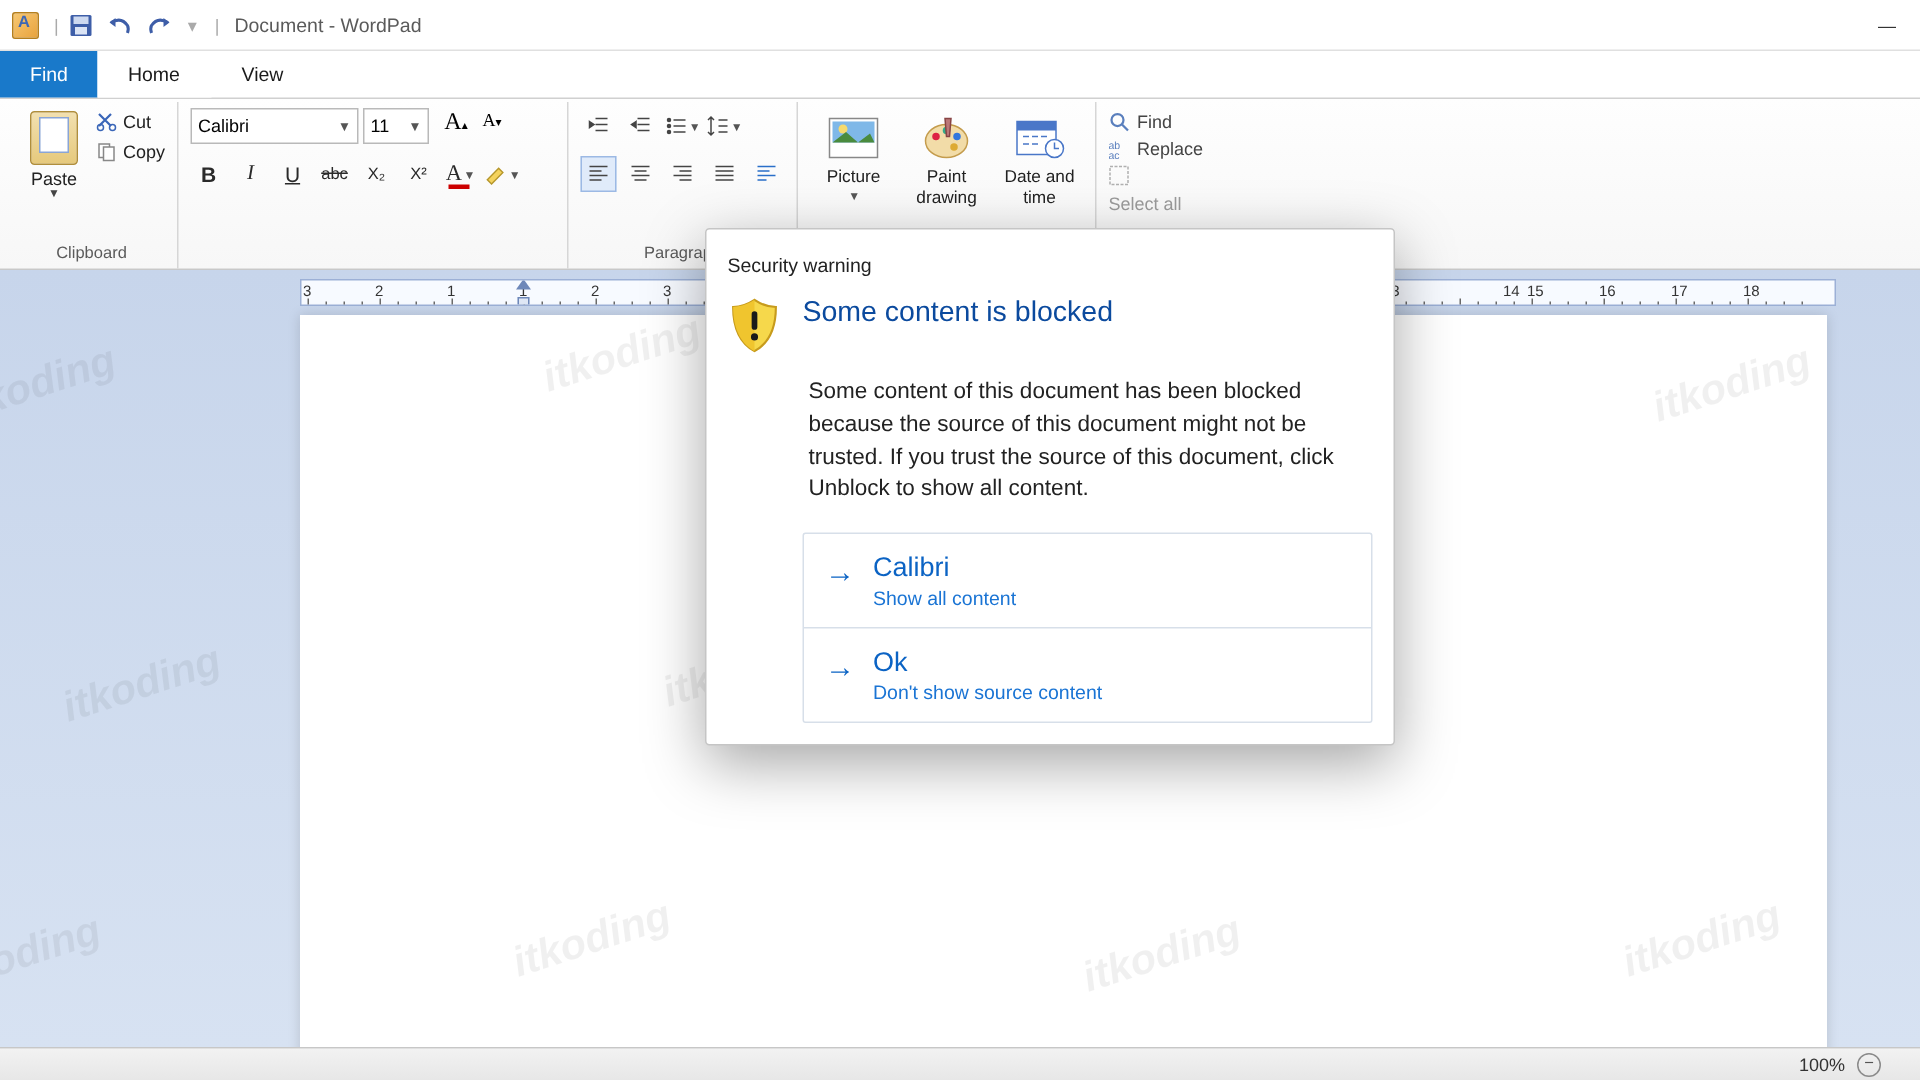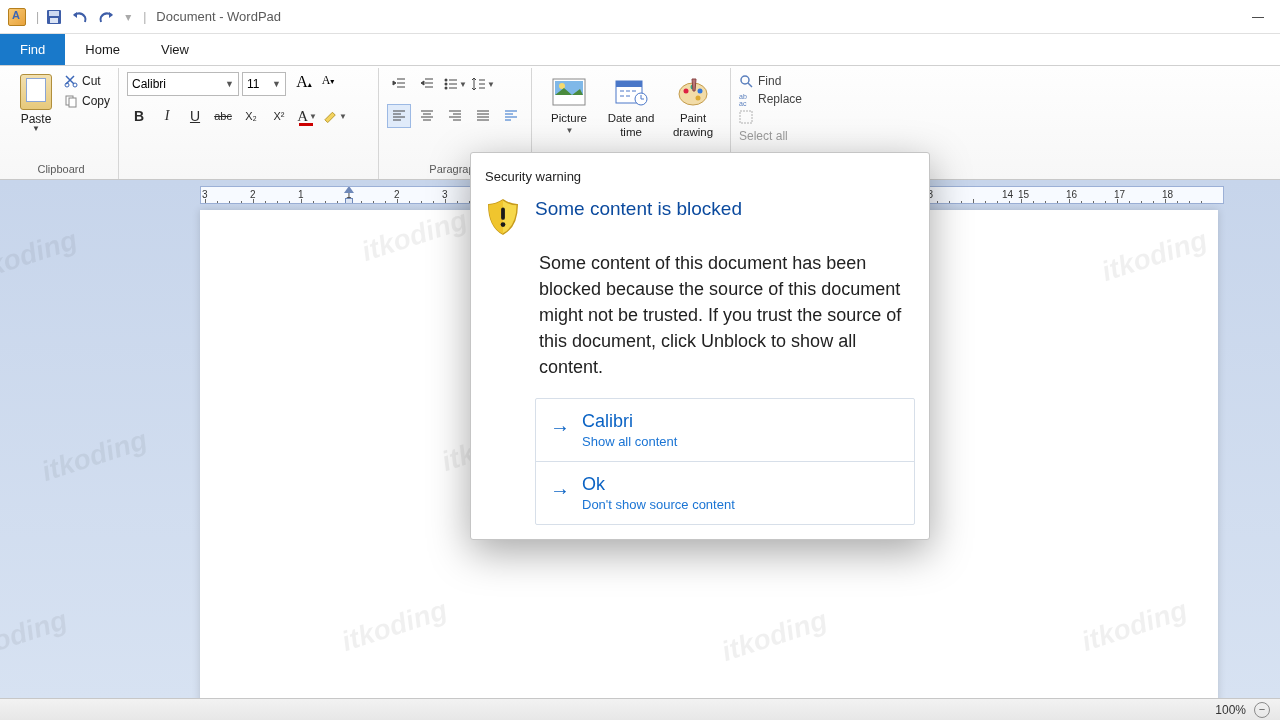--- a/index.html
+++ b/index.html
@@ -70,29 +70,29 @@
   .ruler-inner{position:relative;width:100%;height:100%;}
   .rlabel{position:absolute;top:2px;font-size:10px;color:#333;}
   .rtick{position:absolute;top:12px;width:1px;height:5px;background:#6a6a6a;}
   .page{position:absolute;top:30px;left:200px;width:1018px;bottom:-50px;background:#fff;box-shadow:0 0 8px rgba(0,0,0,.15);}
   
   .dialog{position:absolute;top:152px;left:470px;width:460px;background:#fff;border:1px solid #c5c5c5;border-radius:3px;box-shadow:0 12px 40px rgba(0,0,0,.35);z-index:100;padding:16px 14px 14px 14px;}
   .dialog-title{font-size:13px;color:#222;margin-bottom:14px;}
   .dialog-head{display:flex;gap:14px;align-items:flex-start;}
   .shield{width:36px;height:38px;flex-shrink:0;}
   .dialog-heading{font-size:19px;color:#0b4a9e;font-weight:400;}
-  .dialog-body{font-size:18px;color:#222;line-height:1.45;margin:14px 0 18px 54px;}
+  .dialog-body{font-size:15px;color:#222;line-height:1.45;margin:14px 0 18px 54px;}
   .cmd-links{border:1px solid #d7dfe9;border-radius:2px;margin-left:50px;}
   .cmd{display:flex;gap:12px;padding:12px 14px;border-top:1px solid #d7dfe9;align-items:flex-start;}
   .cmd:first-child{border-top:none;}
   .cmd .arrow{color:#0b63c4;font-size:20px;line-height:1;margin-top:4px;}
   .cmd .ct{font-size:18px;color:#0b63c4;}
   .cmd .cd{font-size:13px;color:#1a74d4;margin-top:2px;}
   
-  .status{position:absolute;left:0;right:0;bottom:0;height:22px;background:linear-gradient(#f2f2f2,#e7e7e7);border-top:1px solid #c7c7c7;display:flex;align-items:center;justify-content:flex-end;padding:0 10px;font-size:12px;color:#333;gap:8px;}
+  .status{position:absolute;left:0;right:0;bottom:0;height:22px;background:linear-gradient(#f2f2f2,#e7e7e7);border-top:1px solid #c7c7c7;display:flex;align-items:center;justify-content:flex-end;padding:0 26px;font-size:12px;color:#333;gap:8px;}
   .zoom-btn{width:16px;height:16px;border:1px solid #8a8a8a;border-radius:50%;display:flex;align-items:center;justify-content:center;font-size:11px;color:#555;line-height:1;}
   
   .wm{position:absolute;color:rgba(0,0,0,.06);font-size:28px;font-weight:600;transform:rotate(-18deg);pointer-events:none;user-select:none;font-style:italic;}
 </style>
 </head>
 <body>
 
 <div class="titlebar">
   <div class="appicon"></div>
   <span class="sep">|</span>
@@ -283,43 +283,43 @@
               <circle cx="10" cy="8" r="3" fill="#f6da6d"></circle>
               <path d="M3 17 L12 10 L20 17 L28 11 L31 17 Z" fill="#4a8b3e"></path>
             </svg>
           </div>
         <div class="lbl">Picture</div>
         <div class="drop-tiny">▼</div>
       </div>
       <div class="bigbtn">
         <div class="icon">
             <svg width="34" height="30">
-              <rect x="2" y="4" width="26" height="22" fill="#fff" stroke="#4a77c8"></rect>
-              <rect x="2" y="4" width="26" height="6" fill="#4a77c8"></rect>
-              <path d="M6 14h4M12 14h4M18 14h4M6 19h4M12 19h4" stroke="#4a77c8"></path>
-              <circle cx="27" cy="22" r="6" fill="#fff" stroke="#4a77c8"></circle>
-              <path d="M27 18v4h3" stroke="#4a77c8" fill="none"></path>
-            </svg>
-          </div>
-        <div class="lbl" style="white-space:pre-line;">Date and
-time</div>
-      </div>
-      <div class="bigbtn">
-        <div class="icon">
-            <svg width="34" height="30">
               <ellipse cx="17" cy="17" rx="14" ry="11" fill="#f2dca8" stroke="#c49c4d"></ellipse>
               <circle cx="10" cy="14" r="2.5" fill="#d24"></circle>
               <circle cx="17" cy="10" r="2.5" fill="#3a8"></circle>
               <circle cx="24" cy="14" r="2.5" fill="#37d"></circle>
               <circle cx="22" cy="21" r="2.5" fill="#da3"></circle>
               <path d="M16 2 L20 2 L19 14 L17 14 Z" fill="#b77" stroke="#844"></path>
             </svg>
           </div>
         <div class="lbl" style="white-space:pre-line;">Paint
 drawing</div>
+      </div>
+      <div class="bigbtn">
+        <div class="icon">
+            <svg width="34" height="30">
+              <rect x="2" y="4" width="26" height="22" fill="#fff" stroke="#4a77c8"></rect>
+              <rect x="2" y="4" width="26" height="6" fill="#4a77c8"></rect>
+              <path d="M6 14h4M12 14h4M18 14h4M6 19h4M12 19h4" stroke="#4a77c8"></path>
+              <circle cx="27" cy="22" r="6" fill="#fff" stroke="#4a77c8"></circle>
+              <path d="M27 18v4h3" stroke="#4a77c8" fill="none"></path>
+            </svg>
+          </div>
+        <div class="lbl" style="white-space:pre-line;">Date and
+time</div>
       </div>
     </div>
     <div class="group-label" style="visibility:hidden;">.</div>
   </div>
 
   <div class="group">
     <div class="group-content editing">
       <div class="row">
         <svg width="14" height="14">
             <circle cx="6" cy="6" r="4" fill="none" stroke="#5a7fbd" stroke-width="1.5"></circle>

